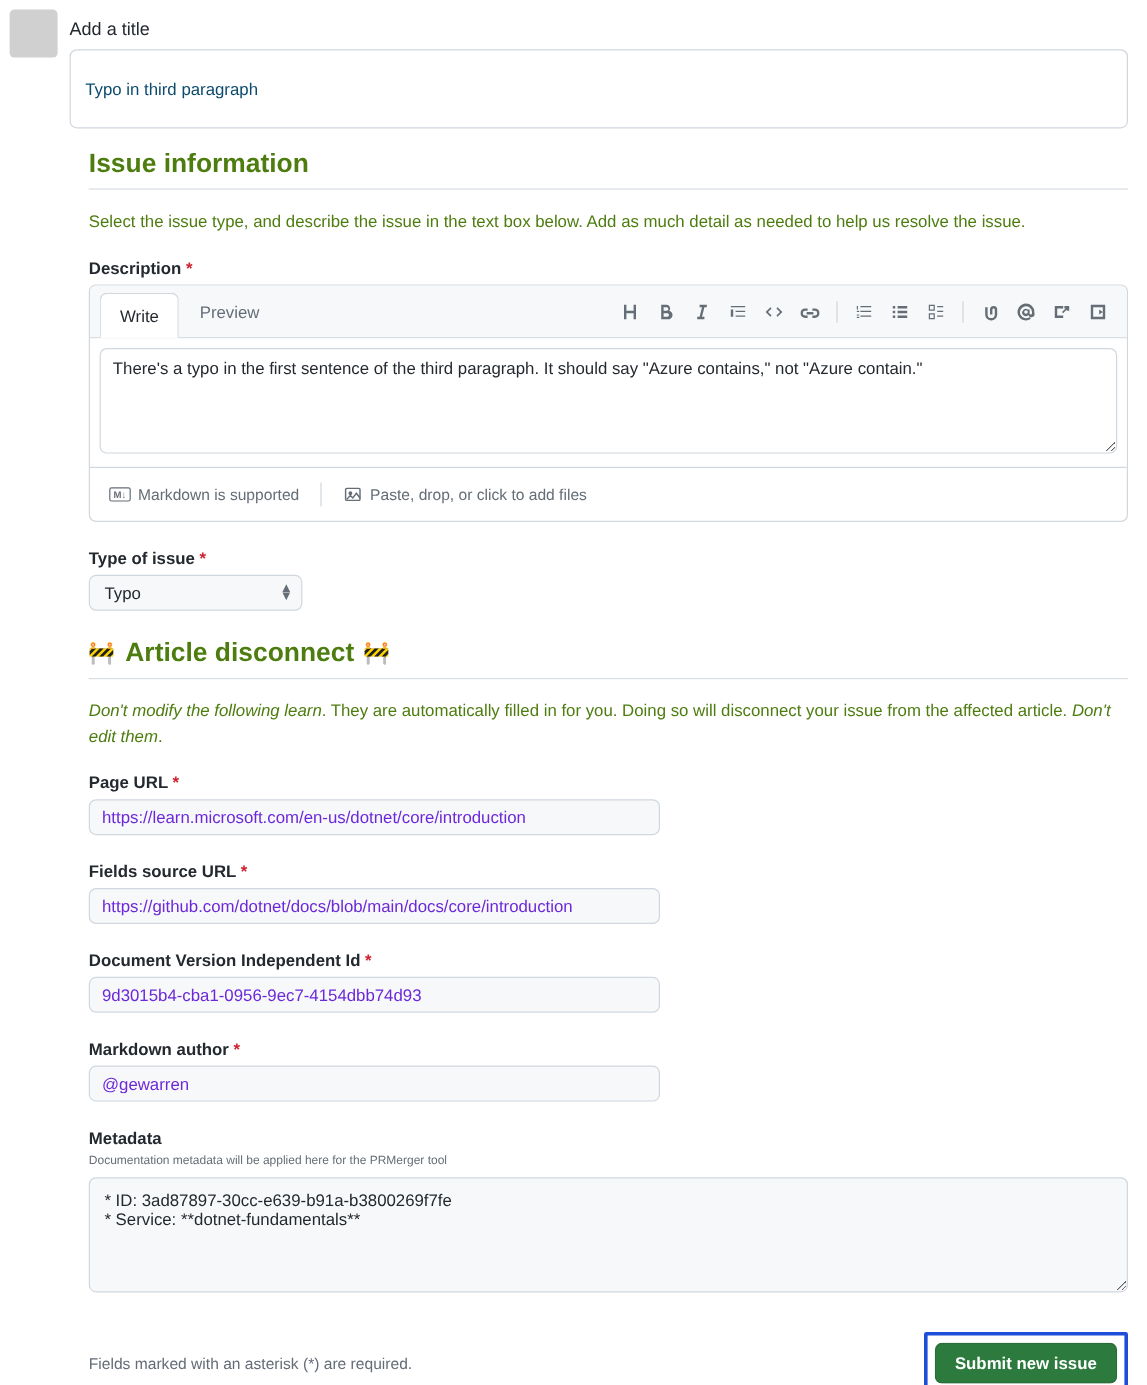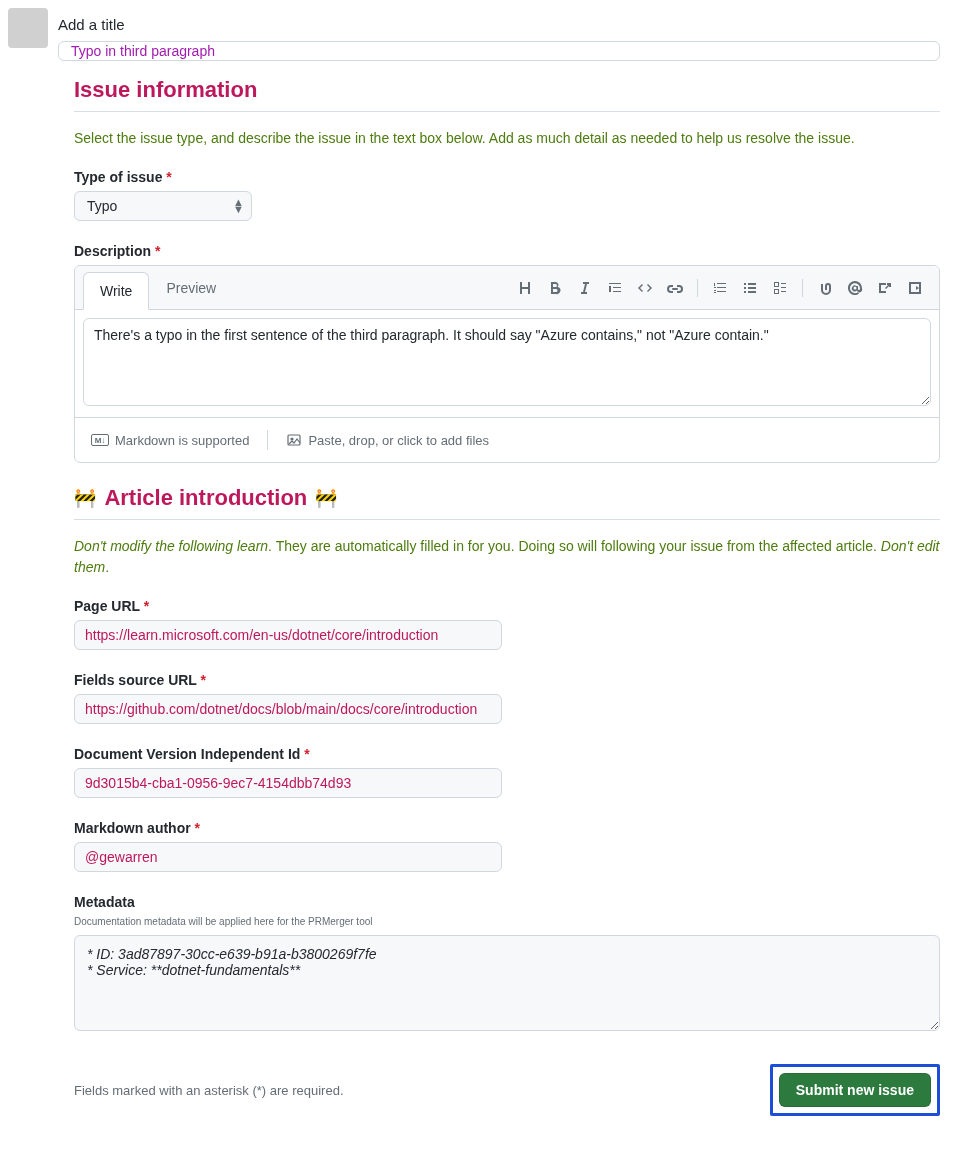--- a/index.html
+++ b/index.html
@@ -31,34 +31,34 @@
       flex: 1;
       padding: 16px 16px 16px 0;
     }
     .title-label {
       font-weight: 400;
       font-size: 15px;
       margin-bottom: 8px;
     }
     .title-input {
       width: 100%;
-      padding: 1px 12px;
-      border: 1px solid #d0d7de;
-      border-radius: 6px;
-      font-size: 14px;
-      color: #a21caf;
+      padding: 24px 12px;
+      border: 1px solid #d0d7de;
+      border-radius: 6px;
+      font-size: 14px;
+      color: #0c4a6e;
       background: #ffffff;
     }
     .section {
       margin: 16px 0 0 16px;
     }
     .section-heading {
       font-size: 22px;
       font-weight: 600;
-      color: #be185d;
+      color: #4d7c0f;
       padding-bottom: 8px;
       border-bottom: 1px solid #d8dee4;
       margin-bottom: 16px;
       display: flex;
       align-items: center;
       gap: 8px;
     }
     .section-desc {
       color: #4d7c0f;
       font-size: 14px;
@@ -198,28 +198,28 @@
       display: flex;
       align-items: center;
       justify-content: center;
       font-size: 8px;
       font-weight: bold;
     }
     .italic {
       font-style: italic;
     }
     .text-input {
-      width: 428px;
+      width: 476px;
       max-width: 100%;
       padding: 6px 10px;
       border: 1px solid #d0d7de;
       border-radius: 6px;
       font-size: 14px;
       background: #f6f8fa;
-      color: #be185d;
+      color: #6d28d9;
     }
     .helper-text {
       font-size: 10px;
       color: #656d76;
       margin-top: 3px;
     }
     .metadata-textarea {
       width: 100%;
       min-height: 96px;
       padding: 10px 12px;
@@ -273,32 +273,20 @@
   <div class="avatar-col">
     <div class="avatar"></div>
   </div>
   <div class="main-col">
     <div class="title-label">Add a title</div>
     <input type="text" class="title-input" value="Typo in third paragraph" style="">
 
     <div class="section">
       <h2 class="section-heading">Issue information</h2>
       <p class="section-desc">Select the issue type, and describe the issue in the text box below. Add as much detail as needed to help us resolve the issue.</p>
-
-      <div class="field-group">
-        <div class="field-label">
-          <span>Type of issue</span> <span class="required-star">*</span>
-        </div>
-        <div class="select-wrapper">
-          <select class="select-input">
-            <option>Typo</option>
-          </select>
-          <div class="select-caret">▲<br>▼</div>
-        </div>
-      </div>
 
       <div class="field-group">
         <div class="field-label">
           <span>Description</span> <span class="required-star">*</span>
         </div>
         <div class="editor-box">
           <div class="editor-tabs">
             <div class="editor-tab active">Write</div>
             <div class="editor-tab">Preview</div>
             <div class="toolbar">
@@ -385,27 +373,39 @@
                   <rect x="2" y="3" width="12" height="10" rx="1"></rect>
                   <circle cx="6" cy="7" r="1" fill="#656d76"></circle>
                   <path d="M3 12l3-3 2 2 3-4 3 4"></path>
                 </svg>
               <span>Paste, drop, or click to add files</span>
             </div>
           </div>
         </div>
       </div>
 
+      <div class="field-group">
+        <div class="field-label">
+          <span>Type of issue</span> <span class="required-star">*</span>
+        </div>
+        <div class="select-wrapper">
+          <select class="select-input">
+            <option>Typo</option>
+          </select>
+          <div class="select-caret">▲<br>▼</div>
+        </div>
+      </div>
+
       <h2 class="section-heading">
         <span class="construction-icon">🚧</span>
-        <span>Article introduction</span>
+        <span>Article disconnect</span>
         <span class="construction-icon">🚧</span>
       </h2>
       <p class="section-desc">
-        <span class="italic">Don't modify the following learn</span><span>. They are automatically filled in for you. Doing so will following your issue from the affected article. </span><span class="italic">Don't edit them</span><span>.</span>
+        <span class="italic">Don't modify the following learn</span><span>. They are automatically filled in for you. Doing so will disconnect your issue from the affected article. </span><span class="italic">Don't edit them</span><span>.</span>
       </p>
 
       <div class="field-group">
         <div class="field-label">
           <span>Page URL</span> <span class="required-star">*</span>
         </div>
         <input type="text" class="text-input" value="https://learn.microsoft.com/en-us/dotnet/core/introduction" style="">
       </div>
 
       <div class="field-group">
@@ -425,21 +425,21 @@
       <div class="field-group">
         <div class="field-label">
           <span>Markdown author</span> <span class="required-star">*</span>
         </div>
         <input type="text" class="text-input" value="@gewarren" style="">
       </div>
 
       <div class="field-group">
         <div class="field-label">Metadata</div>
         <div class="helper-text">Documentation metadata will be applied here for the PRMerger tool</div>
-        <textarea class="metadata-textarea" style="margin-top: 8px; font-style: italic;">* ID: 3ad87897-30cc-e639-b91a-b3800269f7fe
+        <textarea class="metadata-textarea" style="margin-top: 8px;">* ID: 3ad87897-30cc-e639-b91a-b3800269f7fe
 * Service: **dotnet-fundamentals**</textarea>
       </div>
 
       <div class="footer-row">
         <div class="footer-text">Fields marked with an asterisk (*) are required.</div>
         <div class="submit-wrapper">
           <button class="submit-btn">Submit new issue</button>
         </div>
       </div>
     </div>

